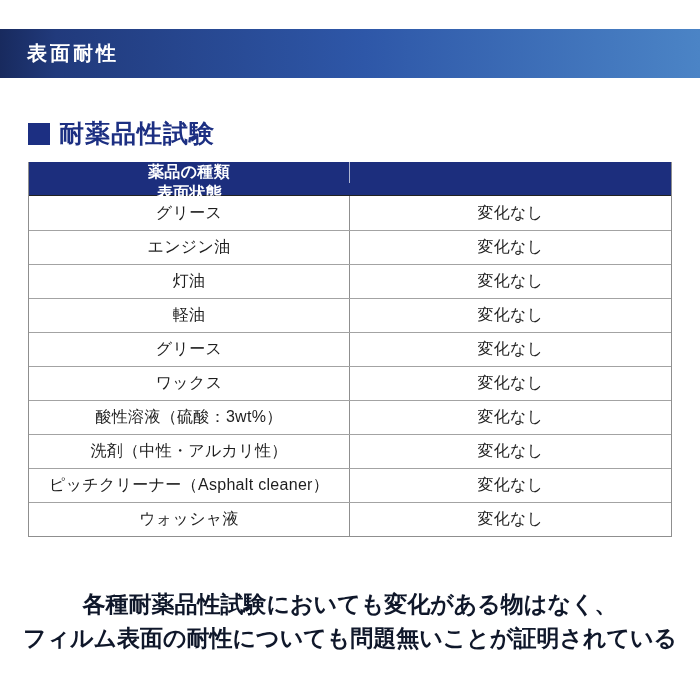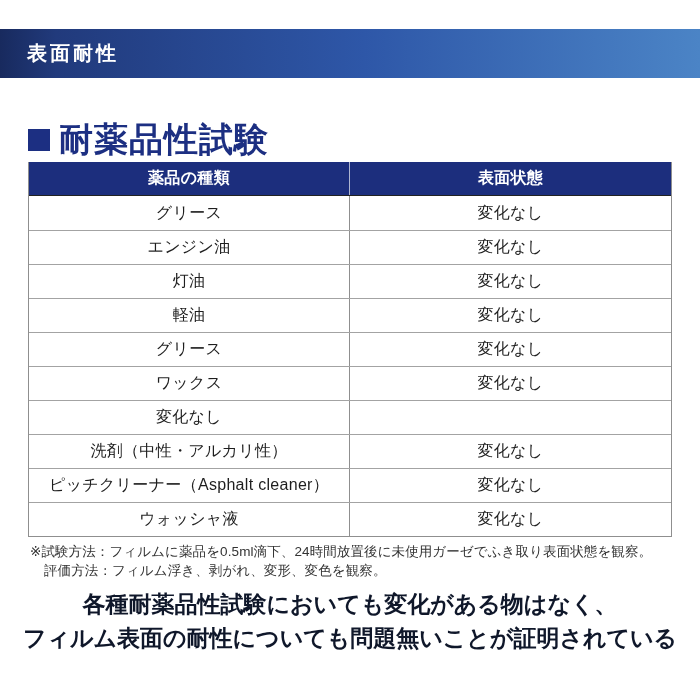--- a/index.html
+++ b/index.html
@@ -41,38 +41,39 @@
     align-items: center;
     gap: 9px;
   }
   .section-square {
     width: 22px; height: 22px;
     background: #1c2f82;
     flex: 0 0 auto;
   }
   .section-title {
     color: #1c2f82;
-    font-size: 34px;
+    font-size: 25px;
     font-weight: bold;
     letter-spacing: 1px;
   }
 
   
   .chem-table {
     position: absolute;
     top: 162px; left: 28px;
     width: 644px;
     border: 1px solid #8f8f8f;
     border-top: none;
   }
   .t-head {
     display: flex;
     height: 34px;
     background: #1c2e7d;
     border-bottom: 1px solid #222222;
+    flex-direction: column;
   }
   .t-head .t-cell {
     color: #ffffff;
     font-weight: bold;
   }
   .t-head .t-cell:first-child {
     border-right: 1px solid rgba(255,255,255,0.65);
   }
   .t-row {
     display: flex;
@@ -156,40 +157,37 @@
       </div>
       <div class="t-row">
         <div class="t-cell">グリース</div>
         <div class="t-cell">変化なし</div>
       </div>
       <div class="t-row">
         <div class="t-cell">ワックス</div>
         <div class="t-cell">変化なし</div>
       </div>
       <div class="t-row">
+        <div class="t-cell">酸性溶液（硫酸：3wt%）</div>
         <div class="t-cell">変化なし</div>
       </div>
       <div class="t-row">
         <div class="t-cell">洗剤（中性・アルカリ性）</div>
         <div class="t-cell">変化なし</div>
       </div>
       <div class="t-row">
         <div class="t-cell">ピッチクリーナー（Asphalt cleaner）</div>
         <div class="t-cell">変化なし</div>
       </div>
       <div class="t-row">
         <div class="t-cell">ウォッシャ液</div>
         <div class="t-cell">変化なし</div>
       </div>
     </div>
   </div>
 
-  <div class="notes">
-    <div class="note-line-1">※試験方法：フィルムに薬品を0.5ml滴下、24時間放置後に未使用ガーゼでふき取り表面状態を観察。</div>
-    <div class="note-line-2">評価方法：フィルム浮き、剥がれ、変形、変色を観察。</div>
-  </div>
 
   <div class="conclusion">
     <div>各種耐薬品性試験においても変化がある物はなく、</div>
     <div>フィルム表面の耐性についても問題無いことが証明されている</div>
   </div>
 
 </div>
 
 </body></html>

